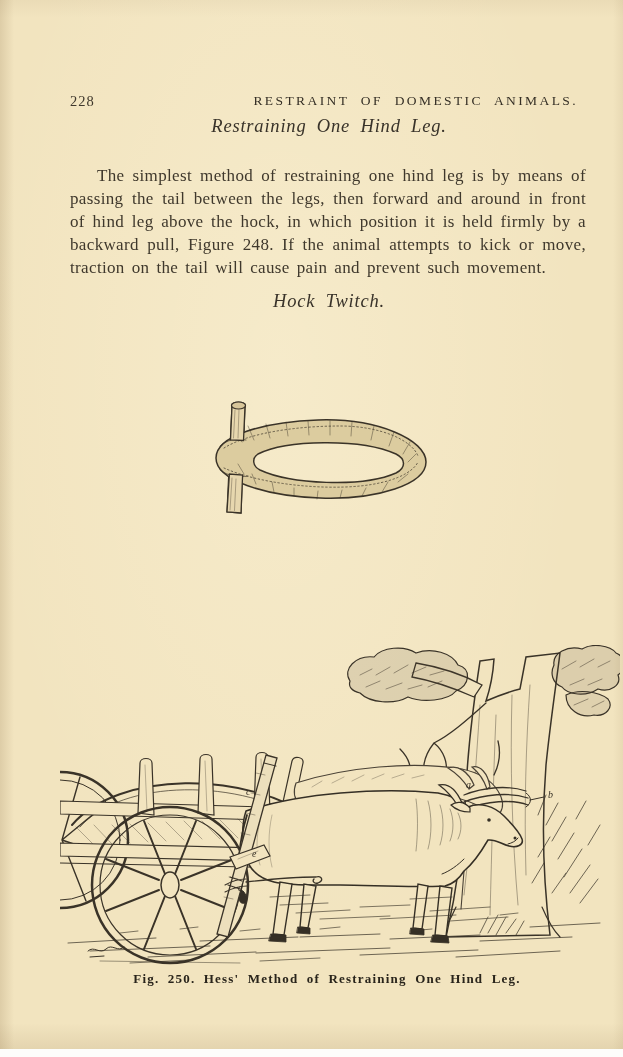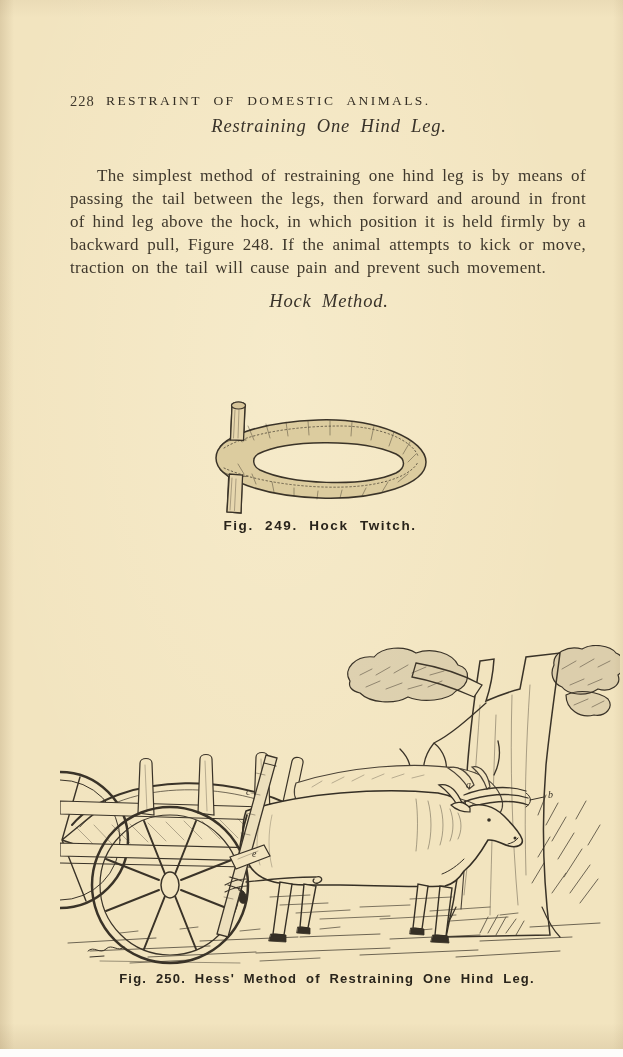--- a/index.html
+++ b/index.html
@@ -13,21 +13,21 @@
       linear-gradient(270deg, rgba(148,122,82,.10), rgba(0,0,0,0) 10px),
       linear-gradient(0deg, rgba(148,122,82,.20), rgba(0,0,0,0) 34px),
       linear-gradient(180deg, rgba(148,122,82,.08), rgba(0,0,0,0) 18px),
       #f2e4bf;
     font-family:"Liberation Serif", serif;
     color:#3f382c;
   }
   .scan-strip{position:absolute;left:0;bottom:0;width:100%;height:8px;background:#fdfdfb;}
   .pageno{position:absolute;left:70px;top:93px;font-size:14.5px;letter-spacing:1px;}
   .running-header{
-    position:absolute;left:62px;top:93px;width:516px;text-align:left;text-indent:44px;
+    position:absolute;left:62px;top:93px;width:516px;text-align:right;text-indent:44px;
     font-size:13.5px;letter-spacing:2.4px;word-spacing:6px;color:#352f25;
   }
   .h-italic{
     position:absolute;left:62px;width:516px;margin:0;text-align:center;
     font-style:italic;font-weight:400;font-size:18.5px;letter-spacing:.8px;word-spacing:5px;
     color:#39332a;
   }
   .h1pos{top:116px;text-indent:18px;}
   .h2pos{top:291px;text-indent:18px;}
   .body{
@@ -39,38 +39,38 @@
   .p1pos{top:156px;}
   .p2pos{top:317px;}
   .p3pos{top:555px;}
   .justify-last{text-align-last:justify;}
   .caption{
     position:absolute;left:62px;width:516px;text-align:center;
     font-family:"Liberation Sans", sans-serif;font-weight:700;
     color:#29241b;
   }
   .cap249pos{top:518px;font-size:13.5px;letter-spacing:1.6px;word-spacing:6px;}
-  .cap250pos{top:971px;font-size:13px;letter-spacing:1.2px;word-spacing:4px;text-indent:14px;}
+  .cap250pos{top:971px;font-size:13px;letter-spacing:1.2px;word-spacing:4px;text-indent:14px;font-family:Liberation Serif, serif;}
   .fig249{position:absolute;left:190px;top:396px;}
   .fig250{position:absolute;left:60px;top:645px;}
   svg text.fig-label{font-family:"Liberation Serif",serif;font-style:italic;font-size:10px;fill:#352f25;stroke:none;}
 </style>
 </head>
 <body>
 
 <div class="page">
 
   <span class="pageno">228</span>
   <div class="running-header">RESTRAINT OF DOMESTIC ANIMALS.</div>
 
   <h2 class="h-italic h1pos">Restraining One Hind Leg.</h2>
 
   <p class="body p1pos indent">The simplest method of restraining one hind leg is by means of passing the tail between the legs, then forward and around in front of hind leg above the hock, in which position it is held firmly by a backward pull, Figure 248. If the animal attempts to kick or move, traction on the tail will cause pain and prevent such movement.</p>
 
-  <h2 class="h-italic h2pos">Hock Method.</h2>
+  <h2 class="h-italic h2pos">Hock Twitch.</h2>
 
 
   <svg class="fig249" width="255" height="122" viewBox="0 0 255 122">
     <g stroke="#3a3328" stroke-linecap="round">
 
       <g>
         <path d="M42,10 L37,116 L51,117 L55,10 Z" fill="#e7d7ae" stroke-width="1.3"></path>
         <ellipse cx="48.5" cy="9.5" rx="7" ry="3.5" fill="#d8c69a" stroke-width="1.2"></ellipse>
       </g>
 
@@ -86,21 +86,20 @@
       <g>
         <path d="M42,10 L40.5,44 L53.5,44.5 L55,10 Z" fill="#e7d7ae" stroke-width="1.3"></path>
         <ellipse cx="48.5" cy="9.5" rx="7" ry="3.5" fill="#d8c69a" stroke-width="1.2"></ellipse>
         <path d="M45,14 L43.5,42 M49,14 L48,42" fill="none" stroke-width="0.8" opacity="0.45"></path>
         <path d="M39.4,78 L37,116 L51,117 L52.6,79 Z" fill="#e7d7ae" stroke-width="1.3"></path>
         <path d="M42,82 L40,114 M46,83 L44.5,114.5" fill="none" stroke-width="0.8" opacity="0.45"></path>
       </g>
     </g>
   </svg>
 
-  <div class="caption cap249pos">Fig. 249. Hock Twitch.</div>
 
 
   <svg class="fig250" width="560" height="320" viewBox="0 0 560 320">
     <g stroke="#3a3328" fill="none" stroke-linecap="round">
 
       <g>
         <circle cx="0" cy="195" r="68" stroke-width="2.5"></circle>
         <circle cx="0" cy="195" r="60" stroke-width="1"></circle>
         <path d="M2,195 L42,162 M2,195 L52,212 M2,195 L20,132 M2,195 L26,256" stroke-width="1.4"></path>
       </g>

